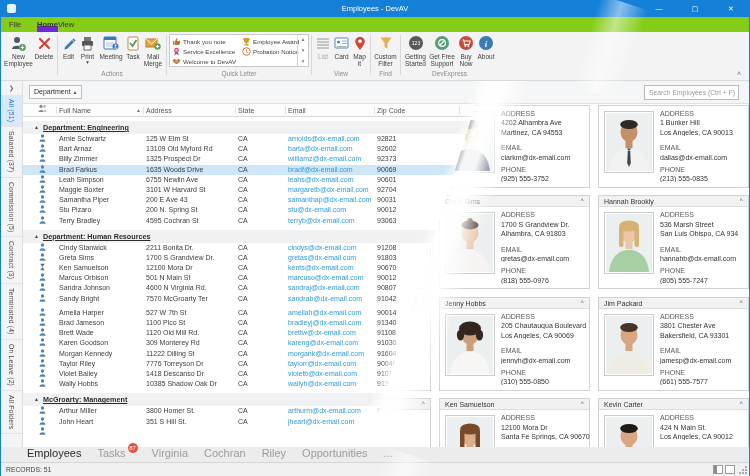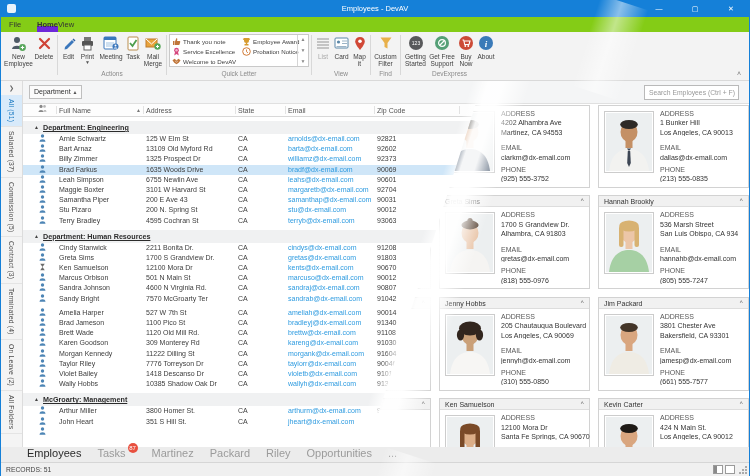--- a/index.html
+++ b/index.html
@@ -999,22 +999,22 @@
           </div>
         </div>
     </div>
 
     <div class="band"></div>
   </div>
 
   <div class="tabbar" id="tabbar">
       <div class="btab active">Employees</div>
       <div class="btab hasbadge">Tasks<span class="badge">87</span></div>
-      <div class="btab">Martinez</div>
-      <div class="btab">Packard</div>
+      <div class="btab">Virginia</div>
+      <div class="btab">Cochran</div>
       <div class="btab">Riley</div>
       <div class="btab">Opportunities</div>
       <div class="btab">...</div>
     </div>
 
   <div class="statusbar">
     <div class="records">RECORDS: 51</div>
     <div class="viewicons">
       <div class="vicon one"></div>
       <div class="vicon"></div>

